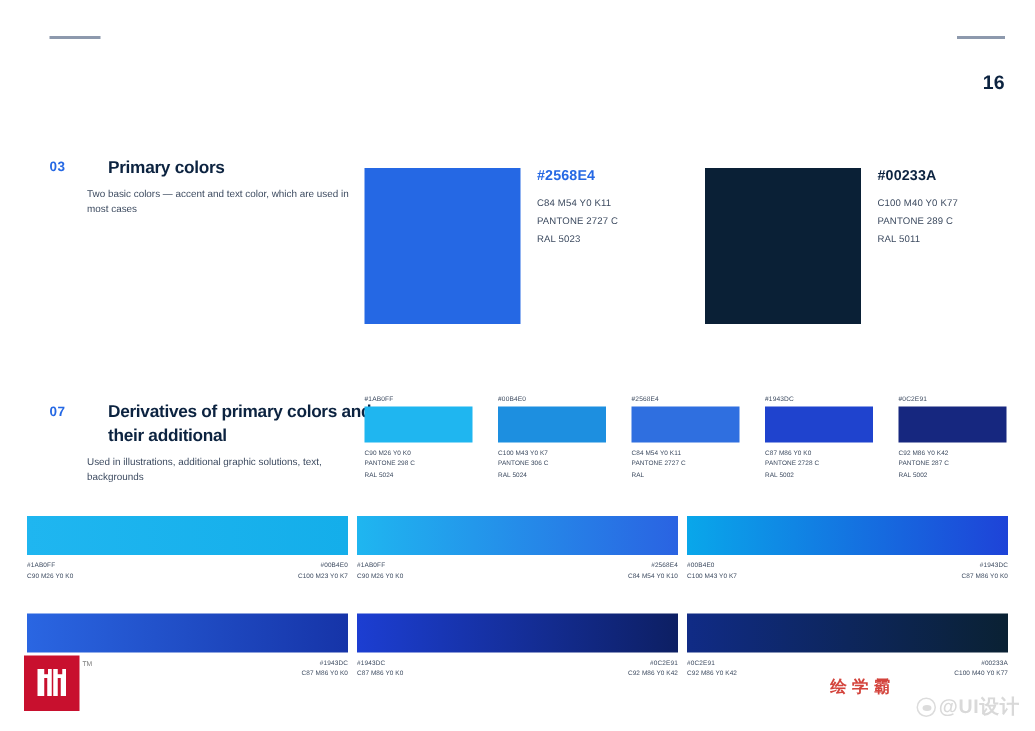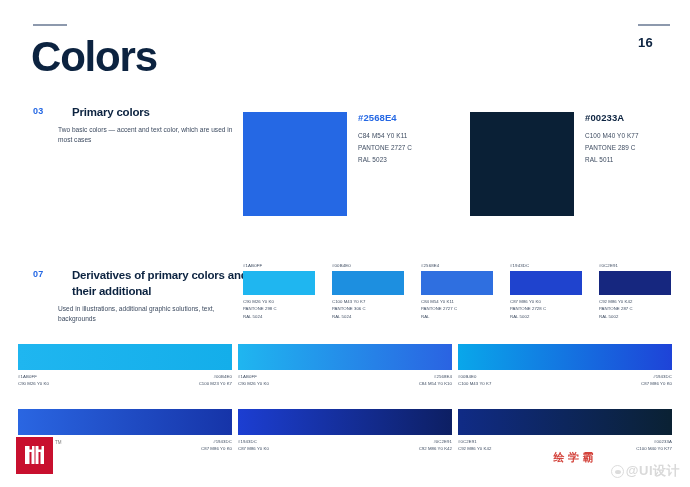--- a/index.html
+++ b/index.html
@@ -24,23 +24,23 @@
     background: #8d99ad;
   }
   .page-rule {
     position: absolute;
     right: 20px; top: 24px;
     width: 32px; height: 2px;
     background: #8d99ad;
   }
   .page-num {
     position: absolute;
-    right: 20px; top: 35px;
+    right: 20px; top: 47px;
     width: 32px;
-    text-align: left;
+    text-align: right;
     font-size: 13px;
     font-weight: bold;
     color: #0c2340;
     letter-spacing: 0.2px;
   }
   .title {
     position: absolute;
     left: 31px; top: 36px;
     font-size: 42px;
     font-weight: bold;
@@ -217,21 +217,20 @@
   }
 </style>
 </head>
 <body>
 
 <div id="page">
 
   <div class="top-rule"></div>
   <div class="page-rule"></div>
   <div class="page-num">16</div>
-  <div class="title">Colors</div>
 
   <div class="section" id="sec-01">
     <div class="sec-num">03</div>
     <div class="sec-title">Primary colors</div>
     <div class="sec-desc">Two basic colors — accent and text color, which are used in most cases</div>
   </div>
 
   <div class="primary-block" id="primary-1">
     <div class="primary-swatch" style="background: rgb(37, 104, 228);"></div>
     <div class="primary-info">

